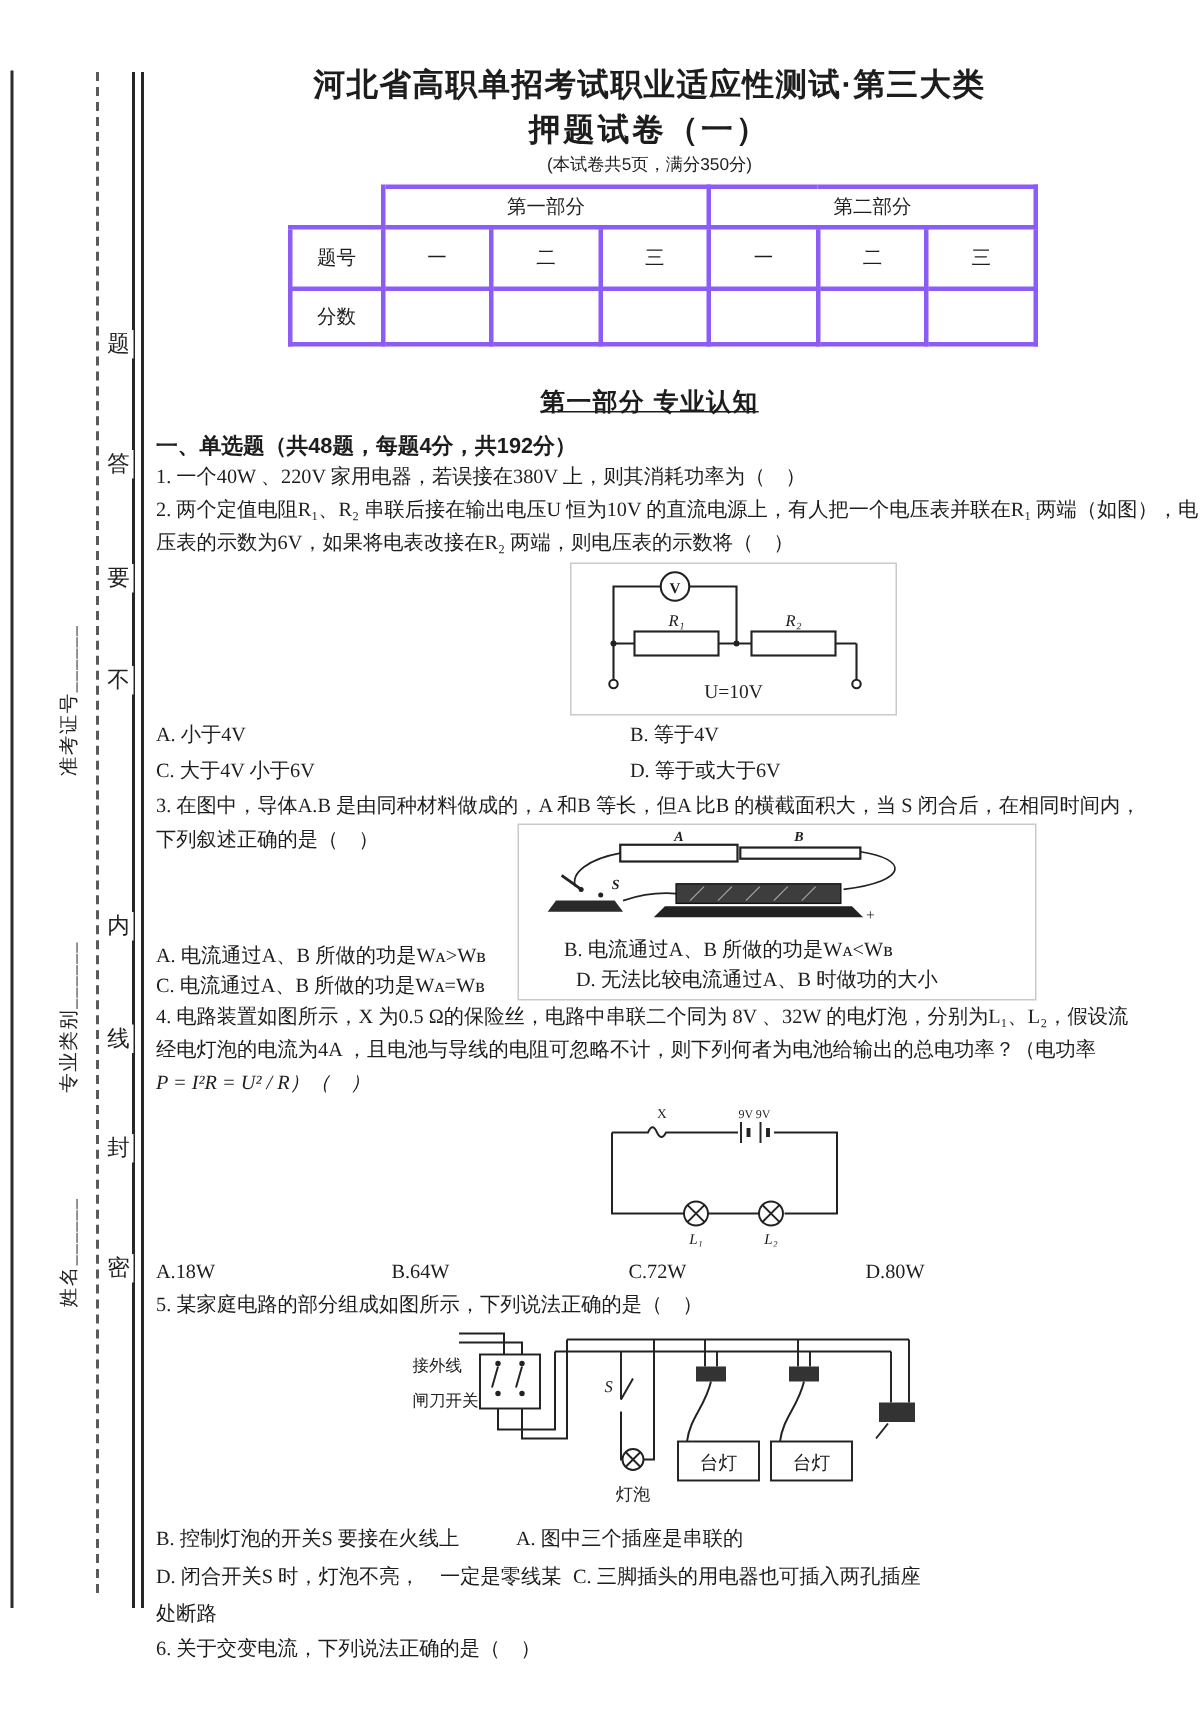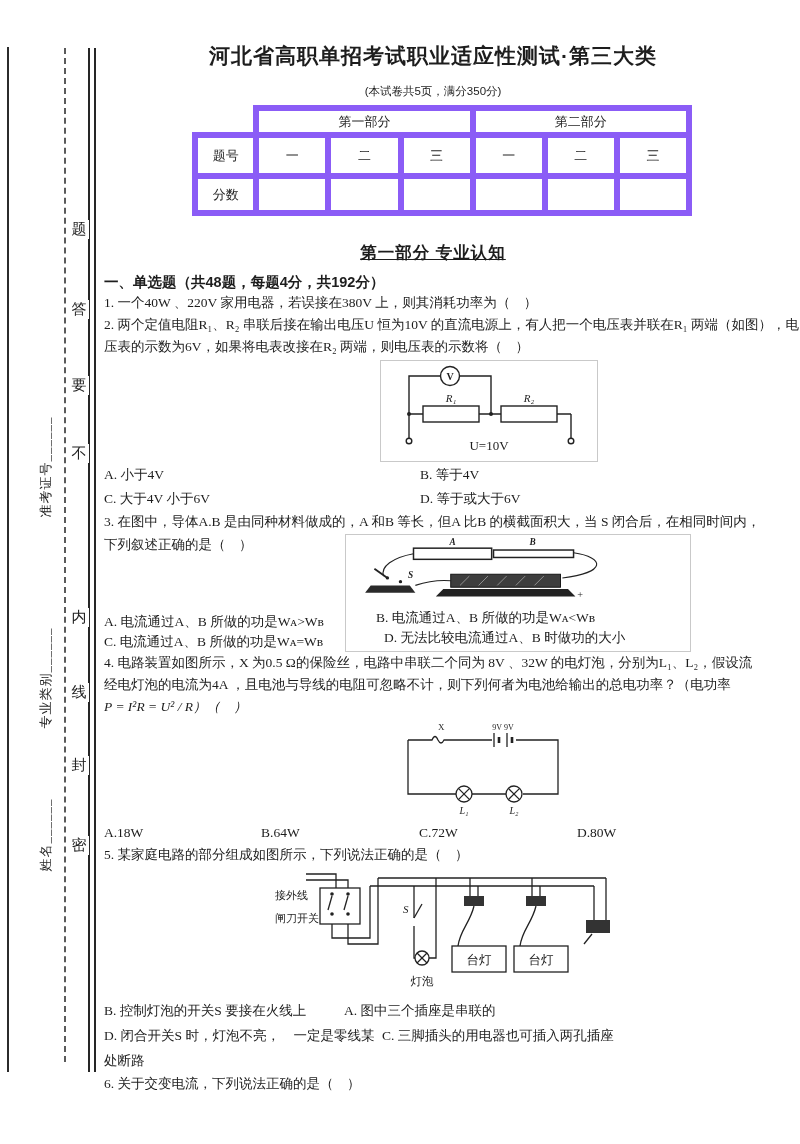--- a/index.html
+++ b/index.html
@@ -28,25 +28,25 @@
   .s1{top:220px}.s2{top:300px}.s3{top:376px}.s4{top:444px}
   .s5{top:608px}.s6{top:683px}.s7{top:756px}.s8{top:836px}
 
   
   .content { position:absolute; left:104px; top:36px; width:658px; font-size:13.5px; }
   .title1 { font-family:"Liberation Sans","DejaVu Sans",sans-serif; font-weight:bold;
             font-size:21px; text-align:center; letter-spacing:1px; margin-top:6px; }
   .title2 { font-family:"Liberation Sans","DejaVu Sans",sans-serif; font-weight:bold;
             font-size:21px; text-align:center; letter-spacing:2px; margin-top:2px; }
   .note   { font-family:"Liberation Sans","DejaVu Sans",sans-serif; font-size:11.5px;
-            text-align:center; margin-top:14px; }
+            text-align:center; margin-top:2px; }
 
   table.score { border-collapse:collapse; margin:6px 0 0 88px; width:500px;
                 font-size:13px; text-align:center; }
-  table.score td { border:6px solid #8b5cf6; padding:0; }
+  table.score td { border:3px solid #8b5cf6; padding:0; }
   table.score .r1 td { height:27px; }
   table.score .r2 td { height:41px; }
   table.score .r3 td { height:37px; }
   table.score td.corner { border-top:none; border-left:none; width:62px; }
   table.score td.c { width:73px; }
 
   .sec-heading { font-family:"Liberation Sans","DejaVu Sans",sans-serif; font-weight:bold;
                  font-size:16.5px; text-align:center; margin-top:26px; letter-spacing:1px;text-decoration:underline; }
   .sub-heading { font-family:"Liberation Sans","DejaVu Sans",sans-serif; font-weight:bold;
                  font-size:14.5px; margin-top:9px; }
@@ -95,20 +95,21 @@
   <div class="seal-char s3">要</div>
   <div class="seal-char s4">不</div>
   <div class="seal-char s5">内</div>
   <div class="seal-char s6">线</div>
   <div class="seal-char s7">封</div>
   <div class="seal-char s8">密</div>
 
   <div class="content">
 
     <div class="title1">河北省高职单招考试职业适应性测试·第三大类</div>
+    <div class="title2">押题试卷（一）</div>
     <div class="note">(本试卷共5页，满分350分)</div>
 
     <table class="score">
       <tbody>
           <tr class="r1">
         <td class="corner"></td>
         <td class="c" colspan="3">第一部分</td>
         <td class="c" colspan="3">第二部分</td>
       </tr>
       <tr class="r2">

